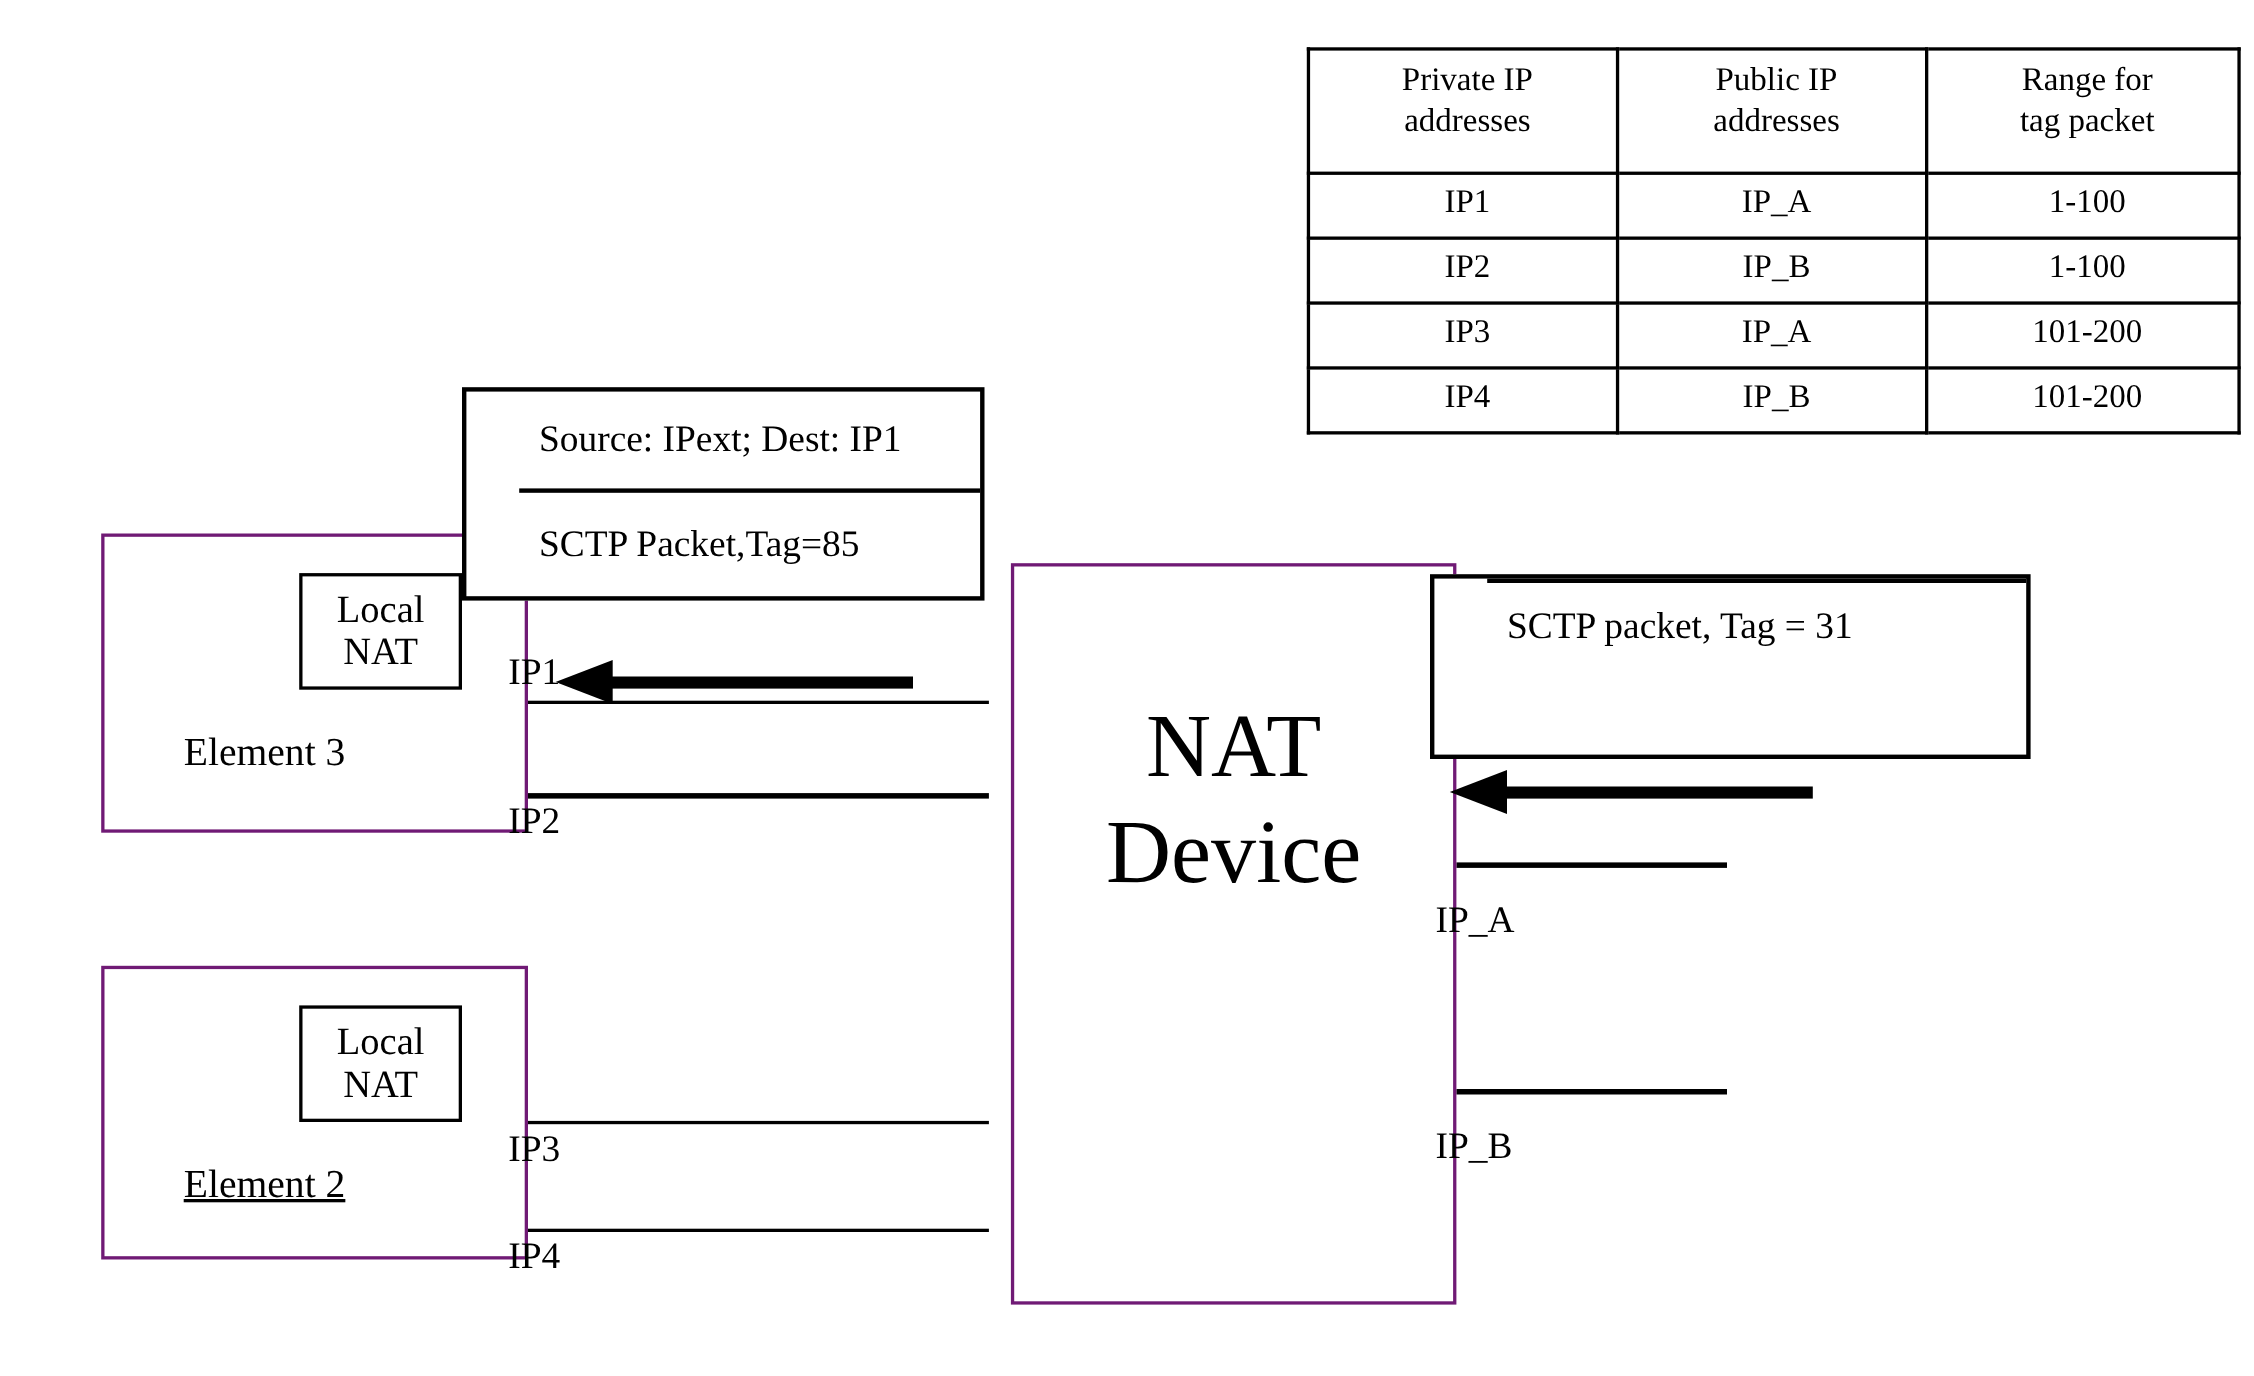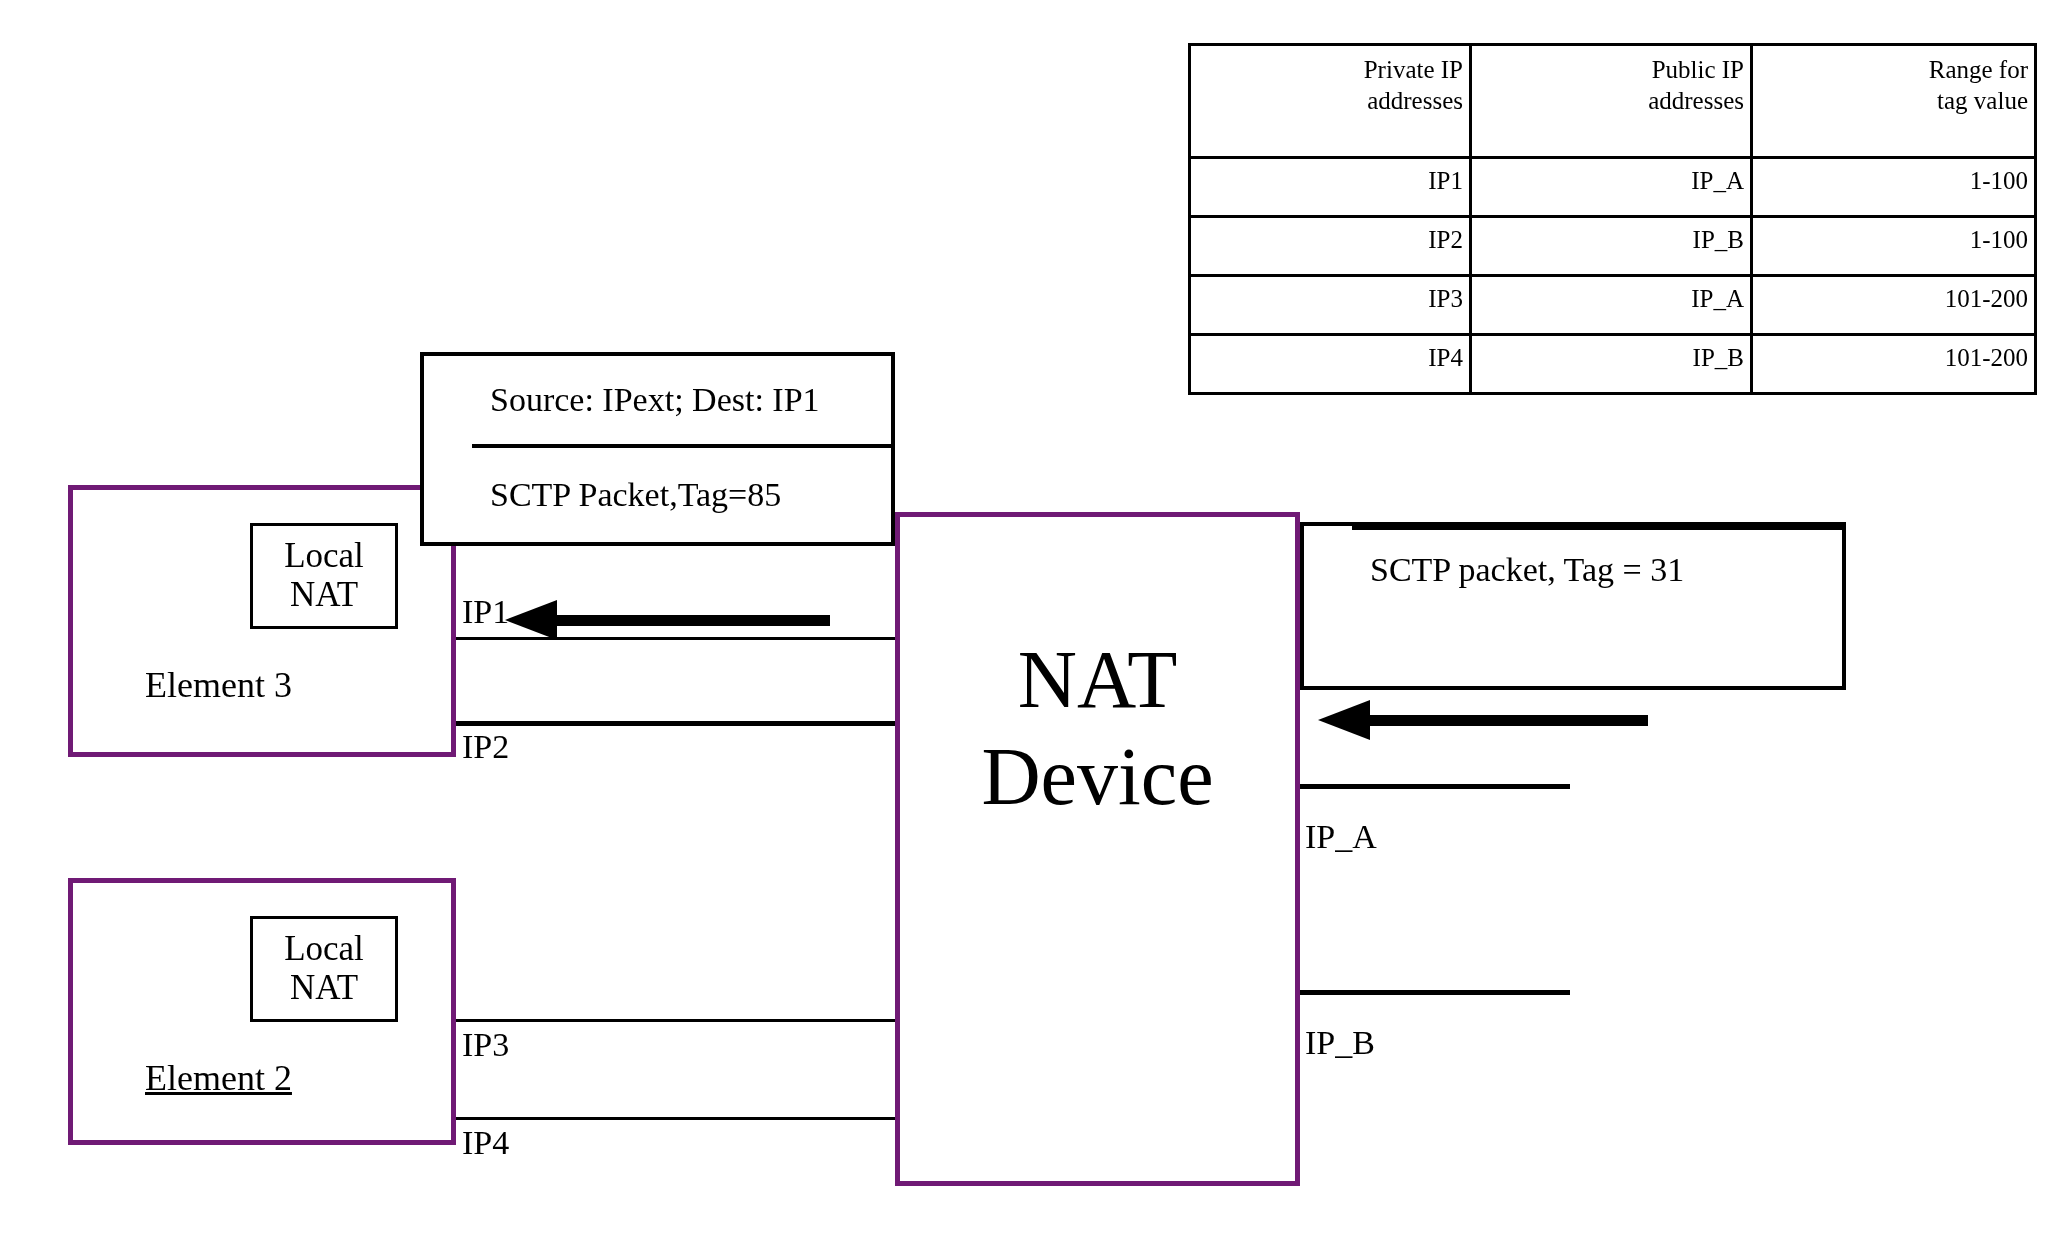--- a/index.html
+++ b/index.html
@@ -14,22 +14,23 @@
     background: #ffffff;
     font-family: "Liberation Serif", "DejaVu Serif", serif;
     color: #000000;
     overflow: hidden;
   }
 
   
   .box {
     position: absolute;
     box-sizing: border-box;
-    border: 5px solid #701a75;
-    background: #fff;
+    border: 3px solid #701a75;
+    background: #fff;
+    margin-left: 24px;
   }
   .thinbox {
     position: absolute;
     box-sizing: border-box;
     border: 3px solid #000;
     background: #fff;
   }
   .hline {
     position: absolute;
     background: #000;
@@ -48,23 +49,23 @@
     left: 1188px;
     top: 43px;
     width: 777px;
     border-collapse: collapse;
     background: #fff;
     table-layout: fixed;
   }
   #ip-table td, #ip-table th {
     border: 3px solid #000;
     font-family: "Liberation Serif", "DejaVu Serif", serif;
-    font-size: 25px;
+    font-size: 30px;
     font-weight: normal;
-    text-align: right;
+    text-align: center;
     vertical-align: top;
     padding: 9px 6px 9px 14px;
     line-height: 1.22;
   }
   #ip-table thead td { height: 92px; }
   #ip-table tbody td { height: 42px; padding-top: 7px; padding-bottom: 7px; }
   .col-a { width: 258px; }
   .col-b { width: 258px; }
   .col-c { width: 261px; }
 
@@ -131,21 +132,21 @@
         <td class="col-a">
           <div>Private IP</div>
           <div>addresses</div>
         </td>
         <td class="col-b">
           <div>Public IP</div>
           <div>addresses</div>
         </td>
         <td class="col-c">
           <div>Range for</div>
-          <div>tag value</div>
+          <div>tag packet</div>
         </td>
       </tr>
     </thead>
     <tbody>
       <tr>
         <td>IP1</td>
         <td>IP_A</td>
         <td>1-100</td>
       </tr>
       <tr>

